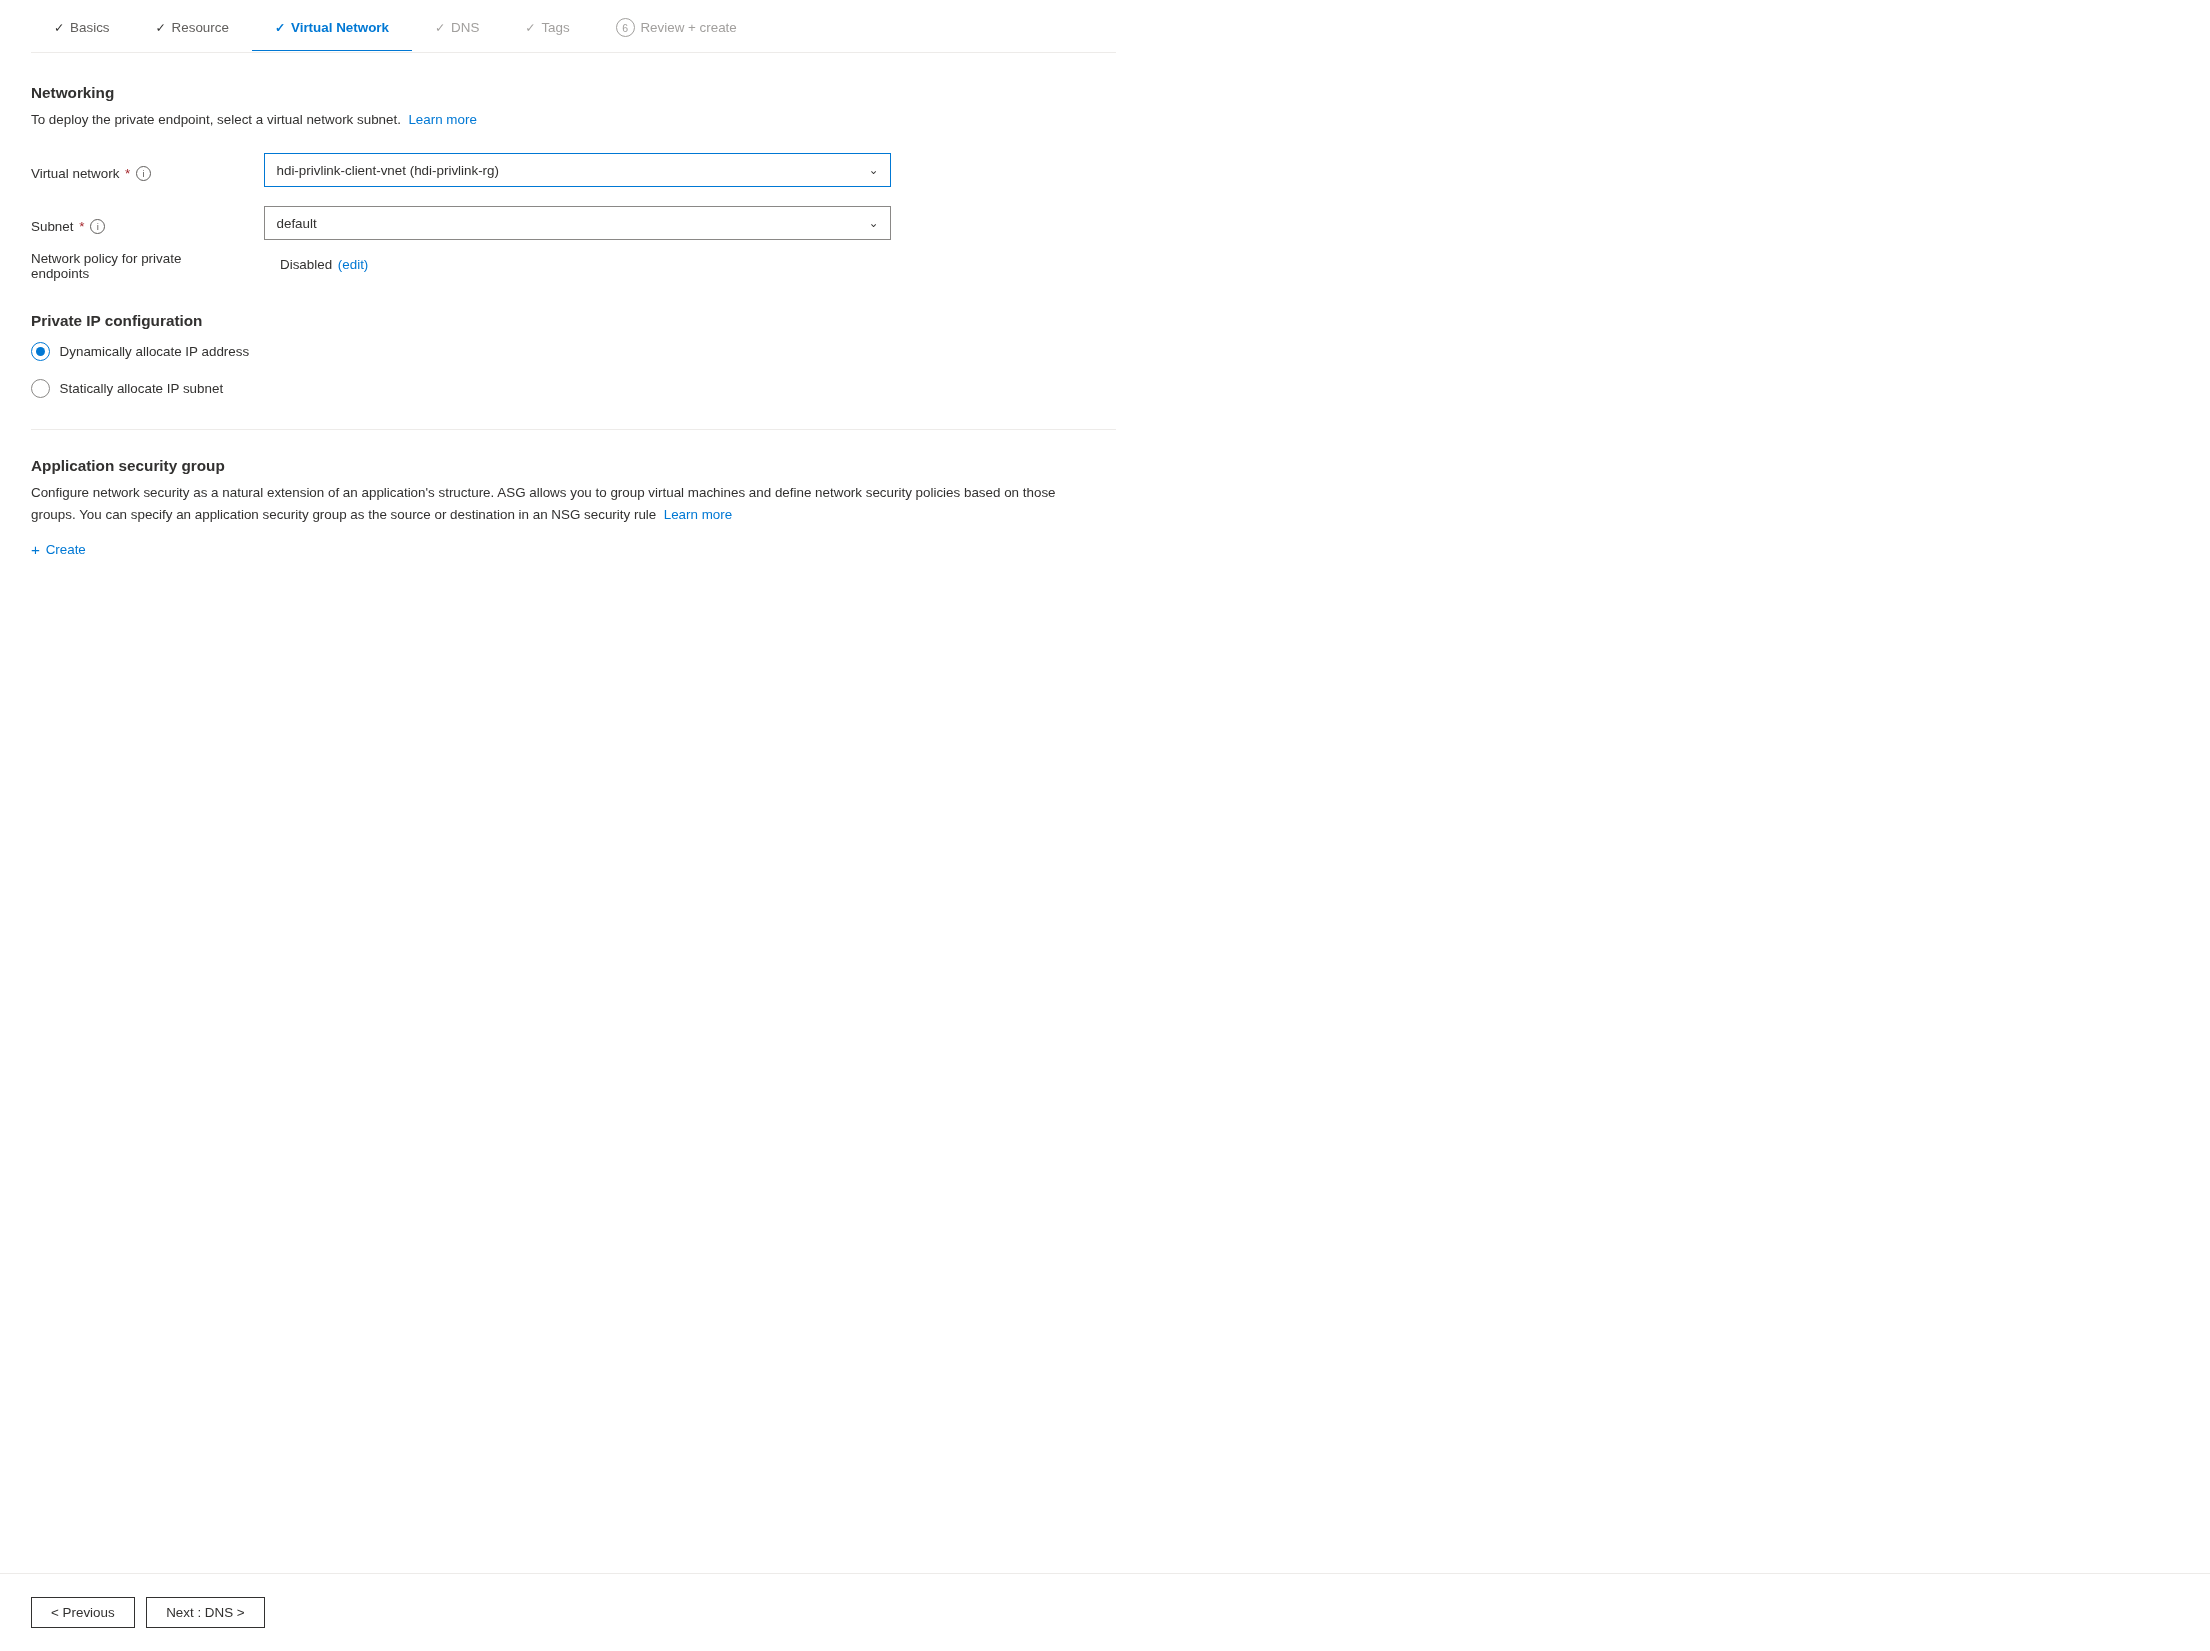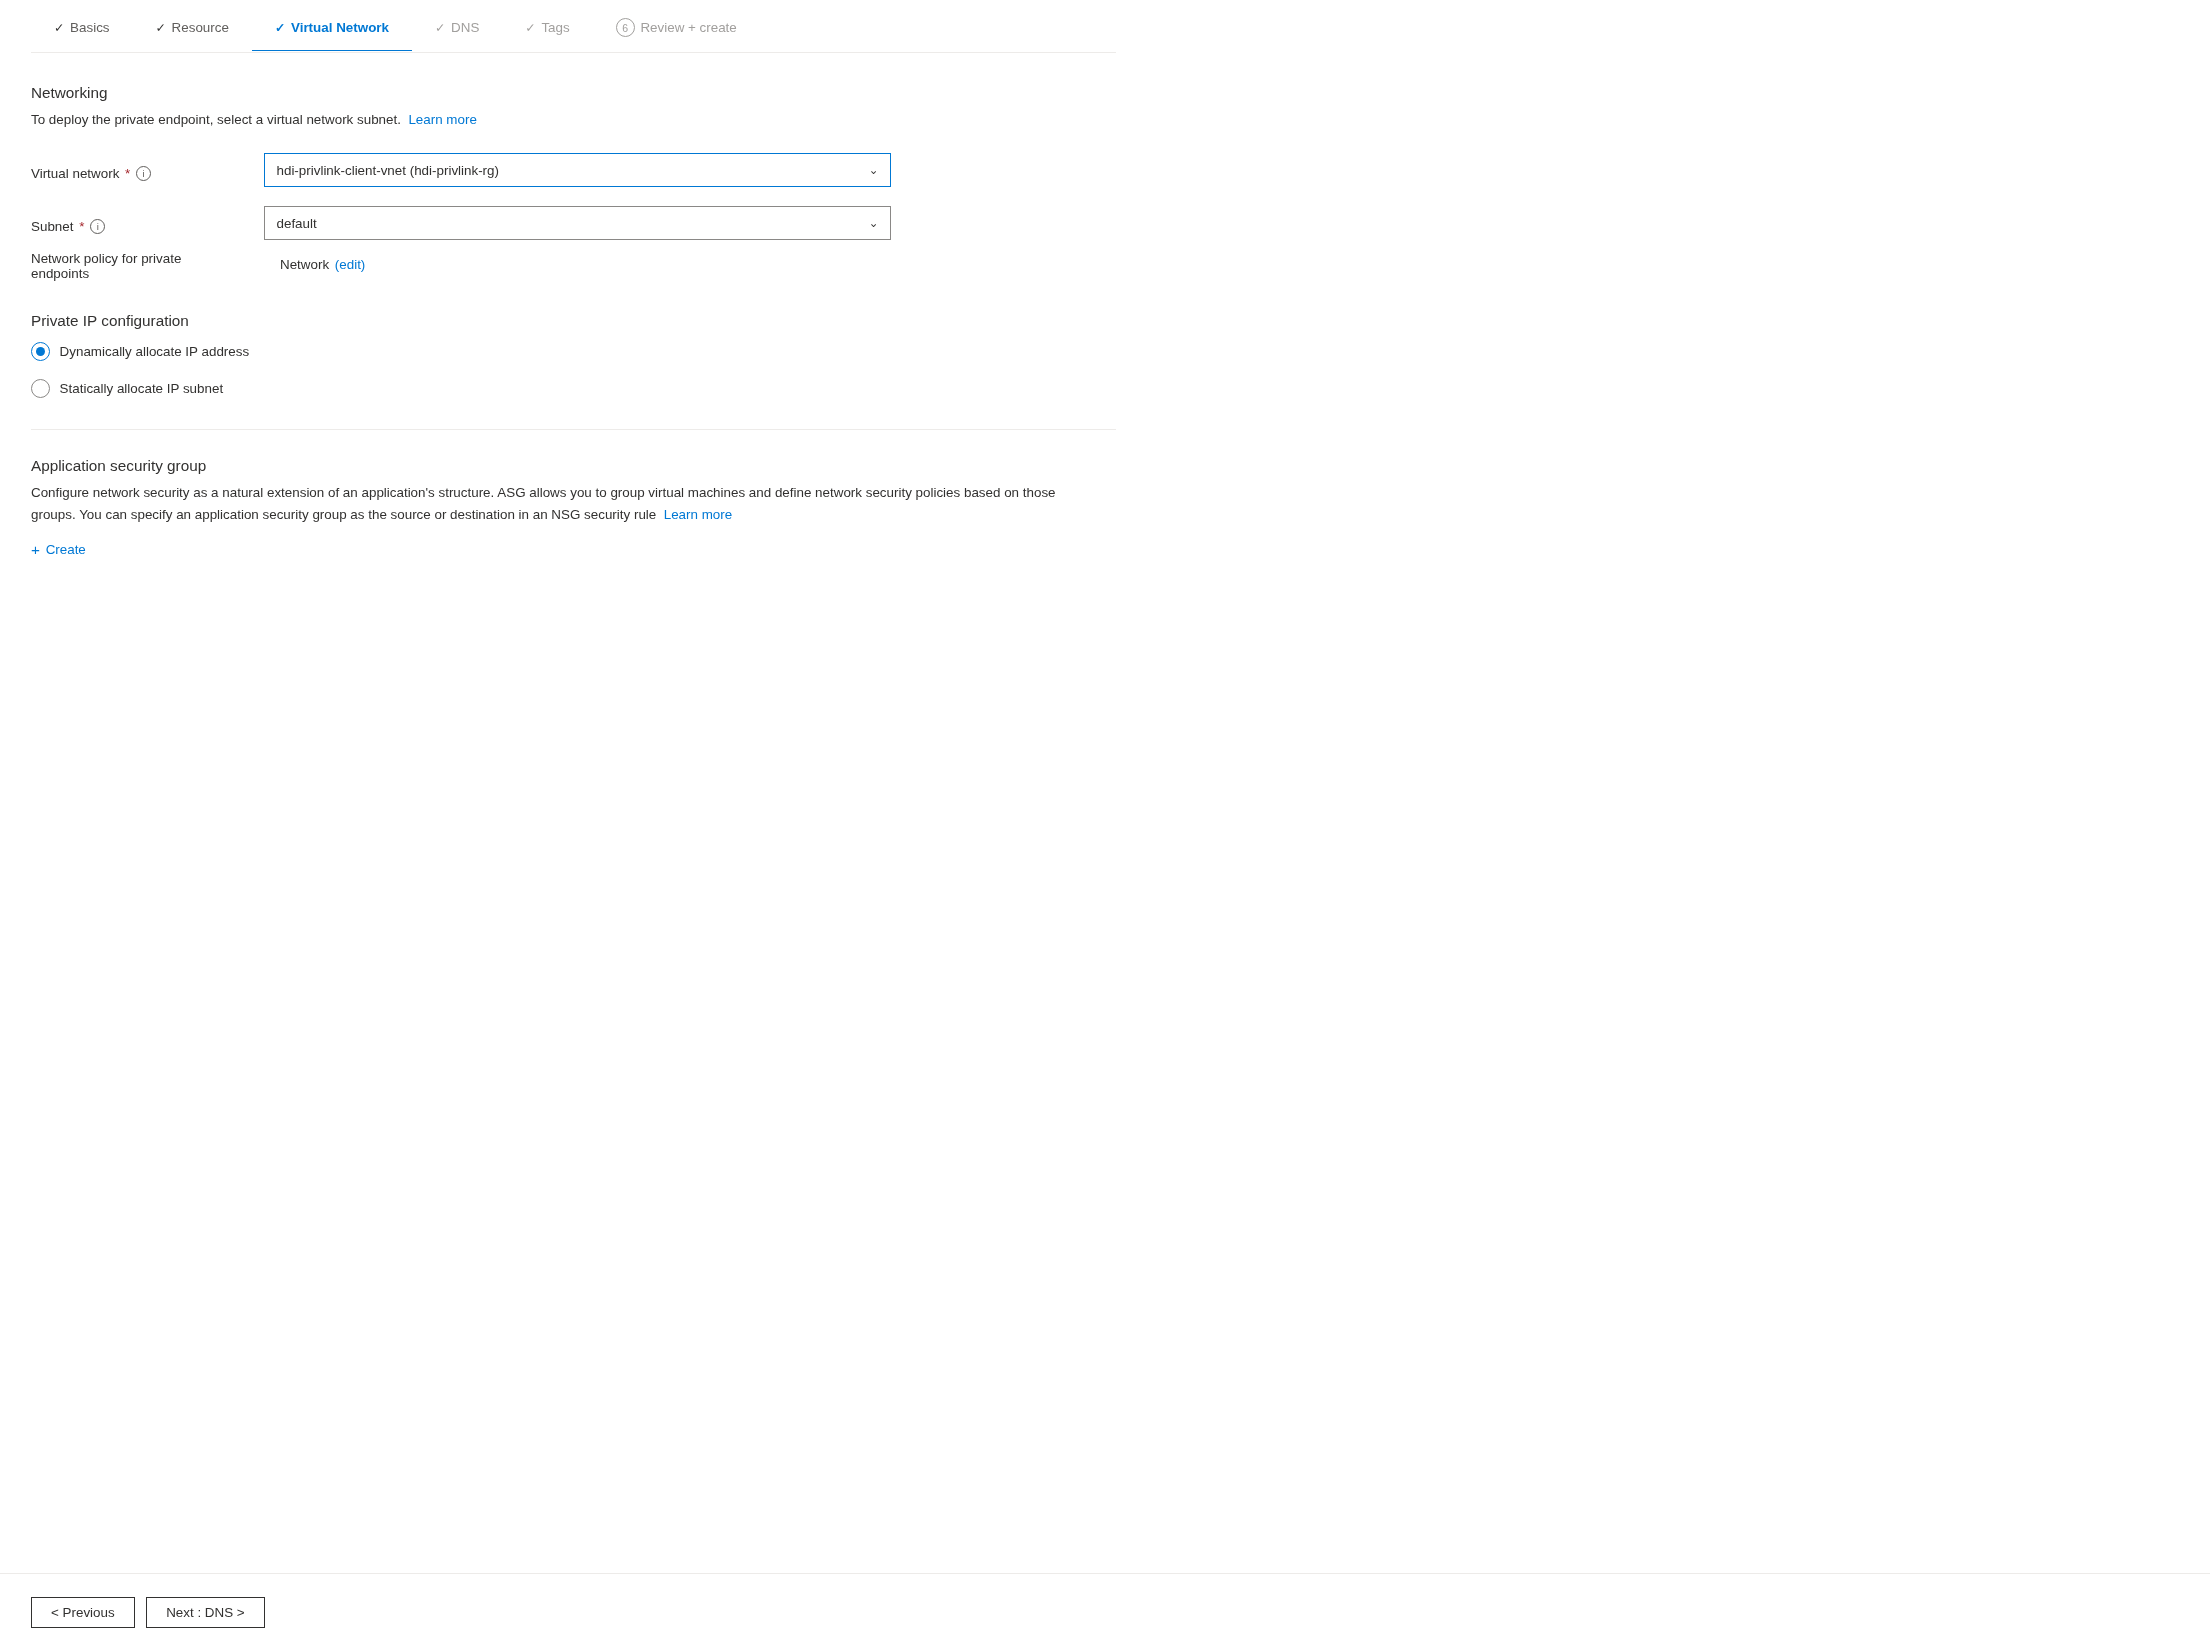--- a/index.html
+++ b/index.html
@@ -69,21 +69,21 @@
       color: #a19f9d;
     }
 
     
     .main-content {
       padding: 0 0 38px;
     }
 
     .section-title {
       font-size: 15.3px;
-      font-weight: 400;
+      font-weight: 700;
       color: #323130;
       margin-bottom: 7.6px;
     }
 
     .section-desc {
       font-size: 13.4px;
       color: #323130;
       margin-bottom: 23px;
       line-height: 1.5;
     }
@@ -344,21 +344,21 @@
         </div>
         <div class="form-select">
           <span>default</span>
           <span class="chevron-down">⌄</span>
         </div>
       </div>
 
       <div class="network-policy-row">
         <div class="network-policy-label">Network policy for private endpoints</div>
         <div class="network-policy-value">
-          <span>Network</span>
+          <span>Disabled</span>
           <a class="edit-link">(edit)</a>
         </div>
       </div>
     </div>
 
     <div class="ip-config-section">
       <h2 class="section-title">Private IP configuration</h2>
       <div class="radio-group">
         <div class="radio-item">
           <div class="radio-circle selected">

